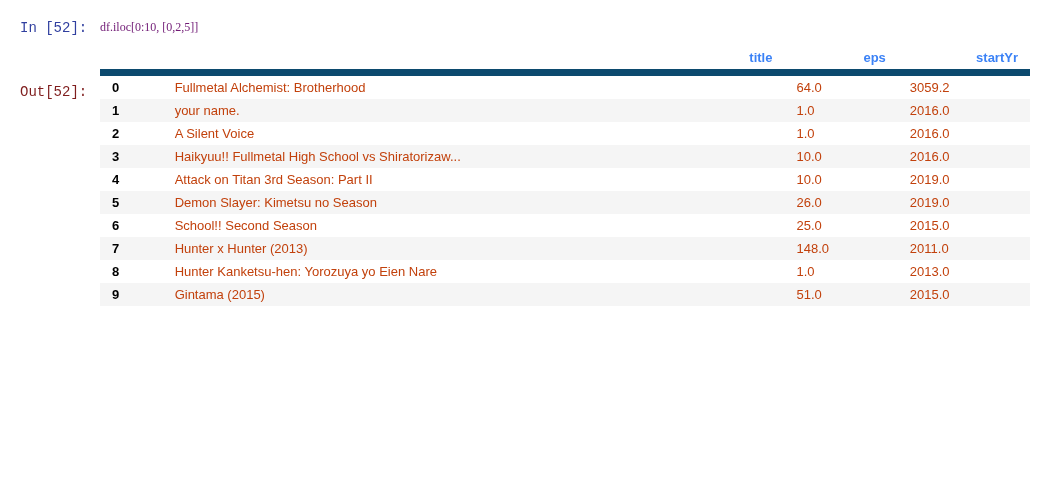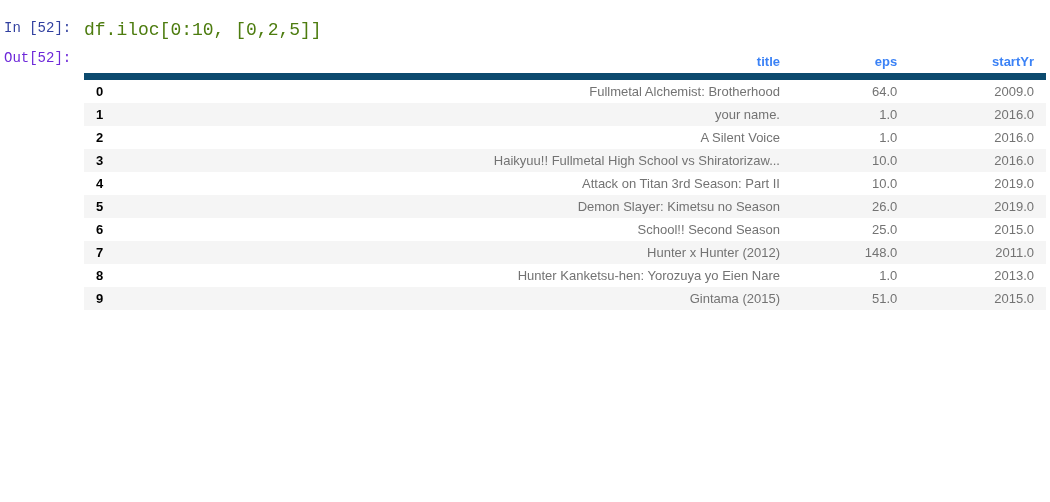--- a/index.html
+++ b/index.html
@@ -11,52 +11,53 @@
     body {
       background: #ffffff;
       font-family: 'Courier New', Courier, monospace;
       font-size: 14px;
       width: 1050px;
       min-height: 502px;
       padding: 20px 0;
     }
 
     .notebook-cell {
-      padding: 0 4px;
+      padding: 0 20px;
     }
 
     .input-line {
       display: flex;
       align-items: flex-start;
       margin-bottom: 10px;
     }
 
     .input-prompt {
       color: #303f9f;
       min-width: 80px;
       padding-right: 10px;
       white-space: nowrap;
     }
 
     .input-code {
-      color: #4d7c0f;
-      font-family: Liberation Mono, monospace;
-      font-size: 18px;
+      color: #701a75;
+      font-family: Liberation Serif, serif;
+      font-size: 12px;
     }
 
     .output-line {
       display: flex;
       align-items: flex-start;
     }
 
     .output-prompt {
-      color: #6d28d9;
+      color: #7f1d1d;
       min-width: 80px;
       padding-right: 10px;
       white-space: nowrap;
+      margin-top: 38px;
     }
 
     .output-content {
       flex: 1;
       font-family: 'Helvetica Neue', Arial, sans-serif;
       font-size: 13px;
     }
 
     .dataframe-table {
       border-collapse: collapse;
@@ -69,23 +70,22 @@
       padding: 4px 12px;
       color: #3b82f6;
       border-bottom: 7px solid #0c4a6e;
     }
 
     .dataframe-table th.index-col {
       text-align: left;
     }
 
     .dataframe-table td {
-      text-align: right;
       padding: 4px 12px;
-      color: #737373;
+      color: #c2410c;
     }
 
     .dataframe-table td.index-cell {
       text-align: left;
       font-weight: bold;
       color: #000;
     }
 
     .dataframe-table tr:nth-child(even) {
       background-color: #f5f5f5;
@@ -115,21 +115,21 @@
             <th>title</th>
             <th>eps</th>
             <th>startYr</th>
           </tr>
         </thead>
         <tbody id="table-body">
         <tr>
               <td class="index-cell">0</td>
               <td>Fullmetal Alchemist: Brotherhood</td>
               <td>64.0</td>
-              <td>2009.0</td>
+              <td>3059.2</td>
             </tr>
             <tr>
               <td class="index-cell">1</td>
               <td>your name.</td>
               <td>1.0</td>
               <td>2016.0</td>
             </tr>
             <tr>
               <td class="index-cell">2</td>
               <td>A Silent Voice</td>
@@ -155,21 +155,21 @@
               <td>2019.0</td>
             </tr>
             <tr>
               <td class="index-cell">6</td>
               <td>School!! Second Season</td>
               <td>25.0</td>
               <td>2015.0</td>
             </tr>
             <tr>
               <td class="index-cell">7</td>
-              <td>Hunter x Hunter (2012)</td>
+              <td>Hunter x Hunter (2013)</td>
               <td>148.0</td>
               <td>2011.0</td>
             </tr>
             <tr>
               <td class="index-cell">8</td>
               <td>Hunter Kanketsu-hen: Yorozuya yo Eien Nare</td>
               <td>1.0</td>
               <td>2013.0</td>
             </tr>
             <tr>

